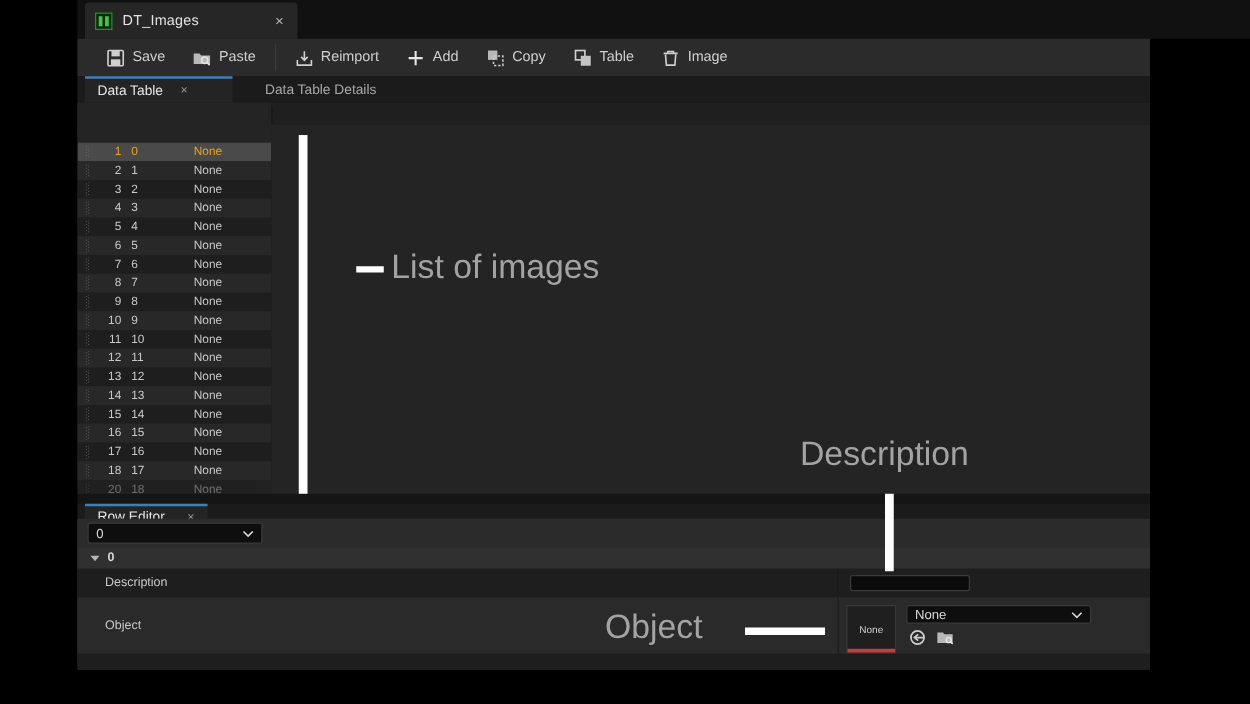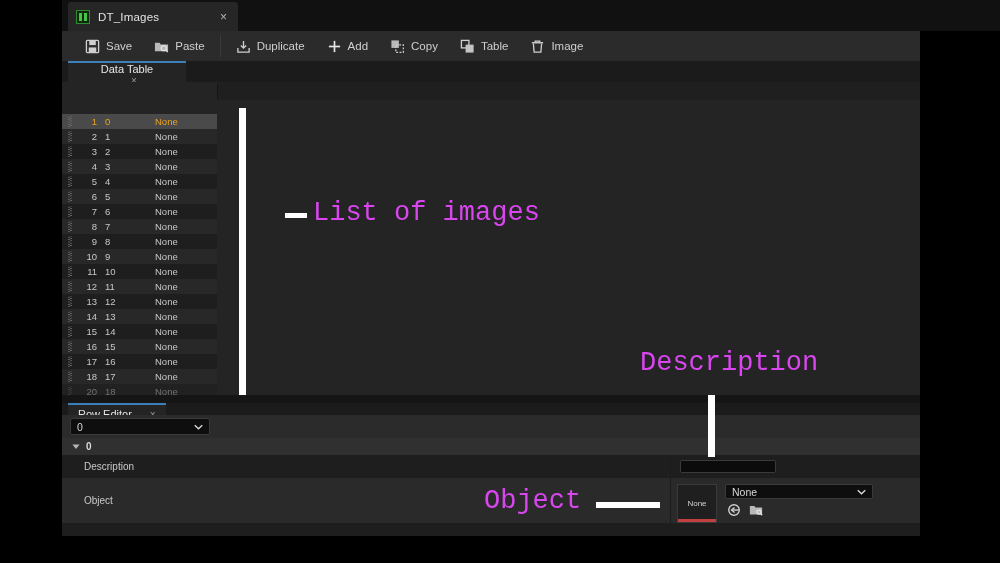--- a/index.html
+++ b/index.html
@@ -61,21 +61,21 @@
   .tb-ico { width: 15px; height: 15px; flex: 0 0 15px; display:block; }
 
   
   .tabstrip {
     position: absolute; left: 0; top: 61px; width: 858px; height: 21px;
     background: #1b1b1b;
   }
   .tab {
     position: absolute; top: 0; height: 21px;
     display: flex; align-items: center; padding: 0 10px;
-    font-size: 11px; color: #a8a8a8; cursor: pointer; flex-direction: column;
+    font-size: 11px; color: #a8a8a8; cursor: pointer;
   }
   .tab.active {
     background: #242424; color: #e6e6e6;
     border-top: 2px solid #3d7fb8;
   }
   .tab .tclose { margin-left: 14px; font-size: 10px; color: #9a9a9a; }
 
   
   .tablepanel {
     position: absolute; left: 0px; top: 82px; width: 155px; height: 313px;
@@ -205,22 +205,22 @@
   .obj-combo {
     position: absolute; left: 663px; top: 6px; width: 148px; height: 15px;
   }
   .obj-icons {
     position: absolute; left: 665px; top: 25px; display: flex; gap: 8px; align-items: center;
   }
   .obj-icons .mini { width: 14px; height: 14px; cursor: pointer; display:block; }
 
   
   .anno {
-    position: absolute; color: #d946ef; font-size: 27px;
-    font-family: Liberation Mono, monospace; white-space: nowrap;
+    position: absolute; color: #a3a3a3; font-size: 27px;
+    font-family: Liberation Sans, sans-serif; white-space: nowrap;
   }
   .anno-line { position: absolute; background: #ffffff; }
 </style>
 </head>
 <body>
 
 <div id="root">
   <div class="window">
 
     <div class="titlebar">
@@ -252,21 +252,21 @@
         <span>Paste</span>
       </div>
 
       <div class="tb-sep"></div>
 
       <div class="tb-btn">
         <svg class="tb-ico" viewBox="0 0 16 16">
           <path d="M2 9.5V14h12V9.5" fill="none" stroke="#cfcfcf" stroke-width="1.4"></path>
           <path d="M8 2.2v7.4M5.2 7l2.8 2.8L10.8 7" fill="none" stroke="#cfcfcf" stroke-width="1.4"></path>
         </svg>
-        <span>Duplicate</span>
+        <span>Reimport</span>
       </div>
       <div class="tb-btn">
         <svg class="tb-ico" viewBox="0 0 16 16">
           <line x1="8" y1="2" x2="8" y2="14" stroke="#e6e6e6" stroke-width="1.8"></line>
           <line x1="2" y1="8" x2="14" y2="8" stroke="#e6e6e6" stroke-width="1.8"></line>
         </svg>
         <span>Add</span>
       </div>
       <div class="tb-btn">
         <svg class="tb-ico" viewBox="0 0 16 16">
@@ -289,20 +289,23 @@
           <path d="M3.6 4.8l.8 9.2h7.2l.8-9.2" fill="none" stroke="#cfcfcf" stroke-width="1.4"></path>
         </svg>
         <span>Image</span>
       </div>
     </div>
 
     <div class="tabstrip">
       <div class="tab active" style="left:6px; width:118px;">
         <span>Data Table</span>
         <span class="tclose">×</span>
+      </div>
+      <div class="tab" style="left:140px;">
+        <span>Data Table Details</span>
       </div>
     </div>
 
     <div class="searchrow">
       <div class="searchbox">
         <svg width="10" height="10" viewBox="0 0 16 16">
           <circle cx="6.8" cy="6.8" r="4.6" fill="none" stroke="#d8d8d8" stroke-width="1.9"></circle>
           <line x1="10.3" y1="10.3" x2="14.4" y2="14.4" stroke="#d8d8d8" stroke-width="2.1"></line>
         </svg>
         <span class="ph">Search</span>

